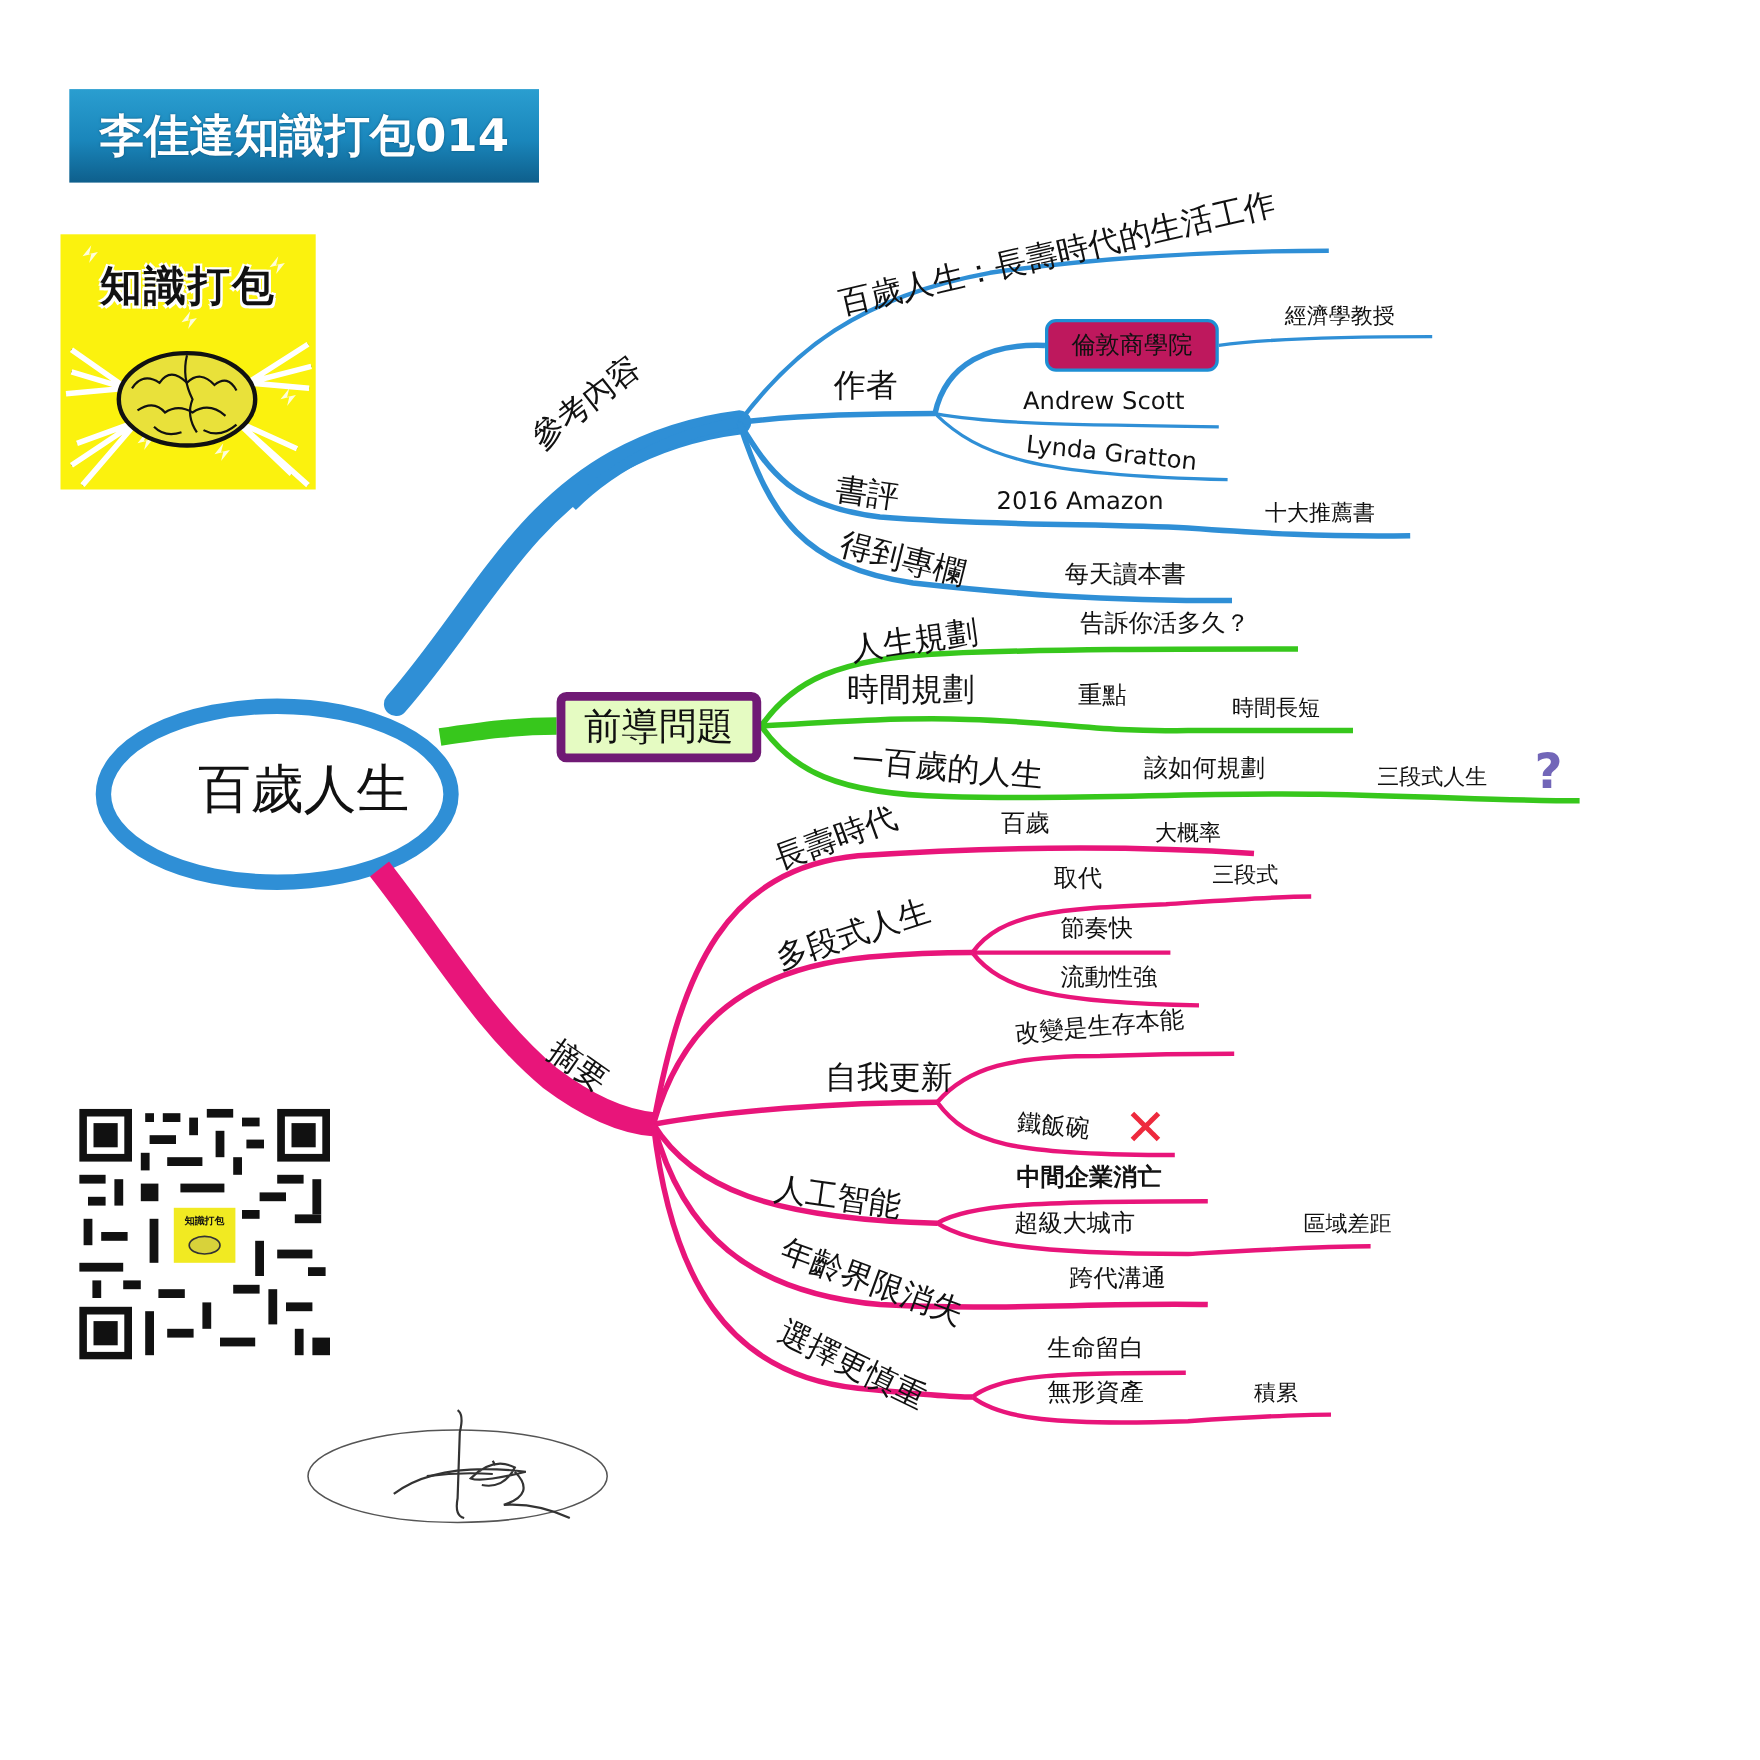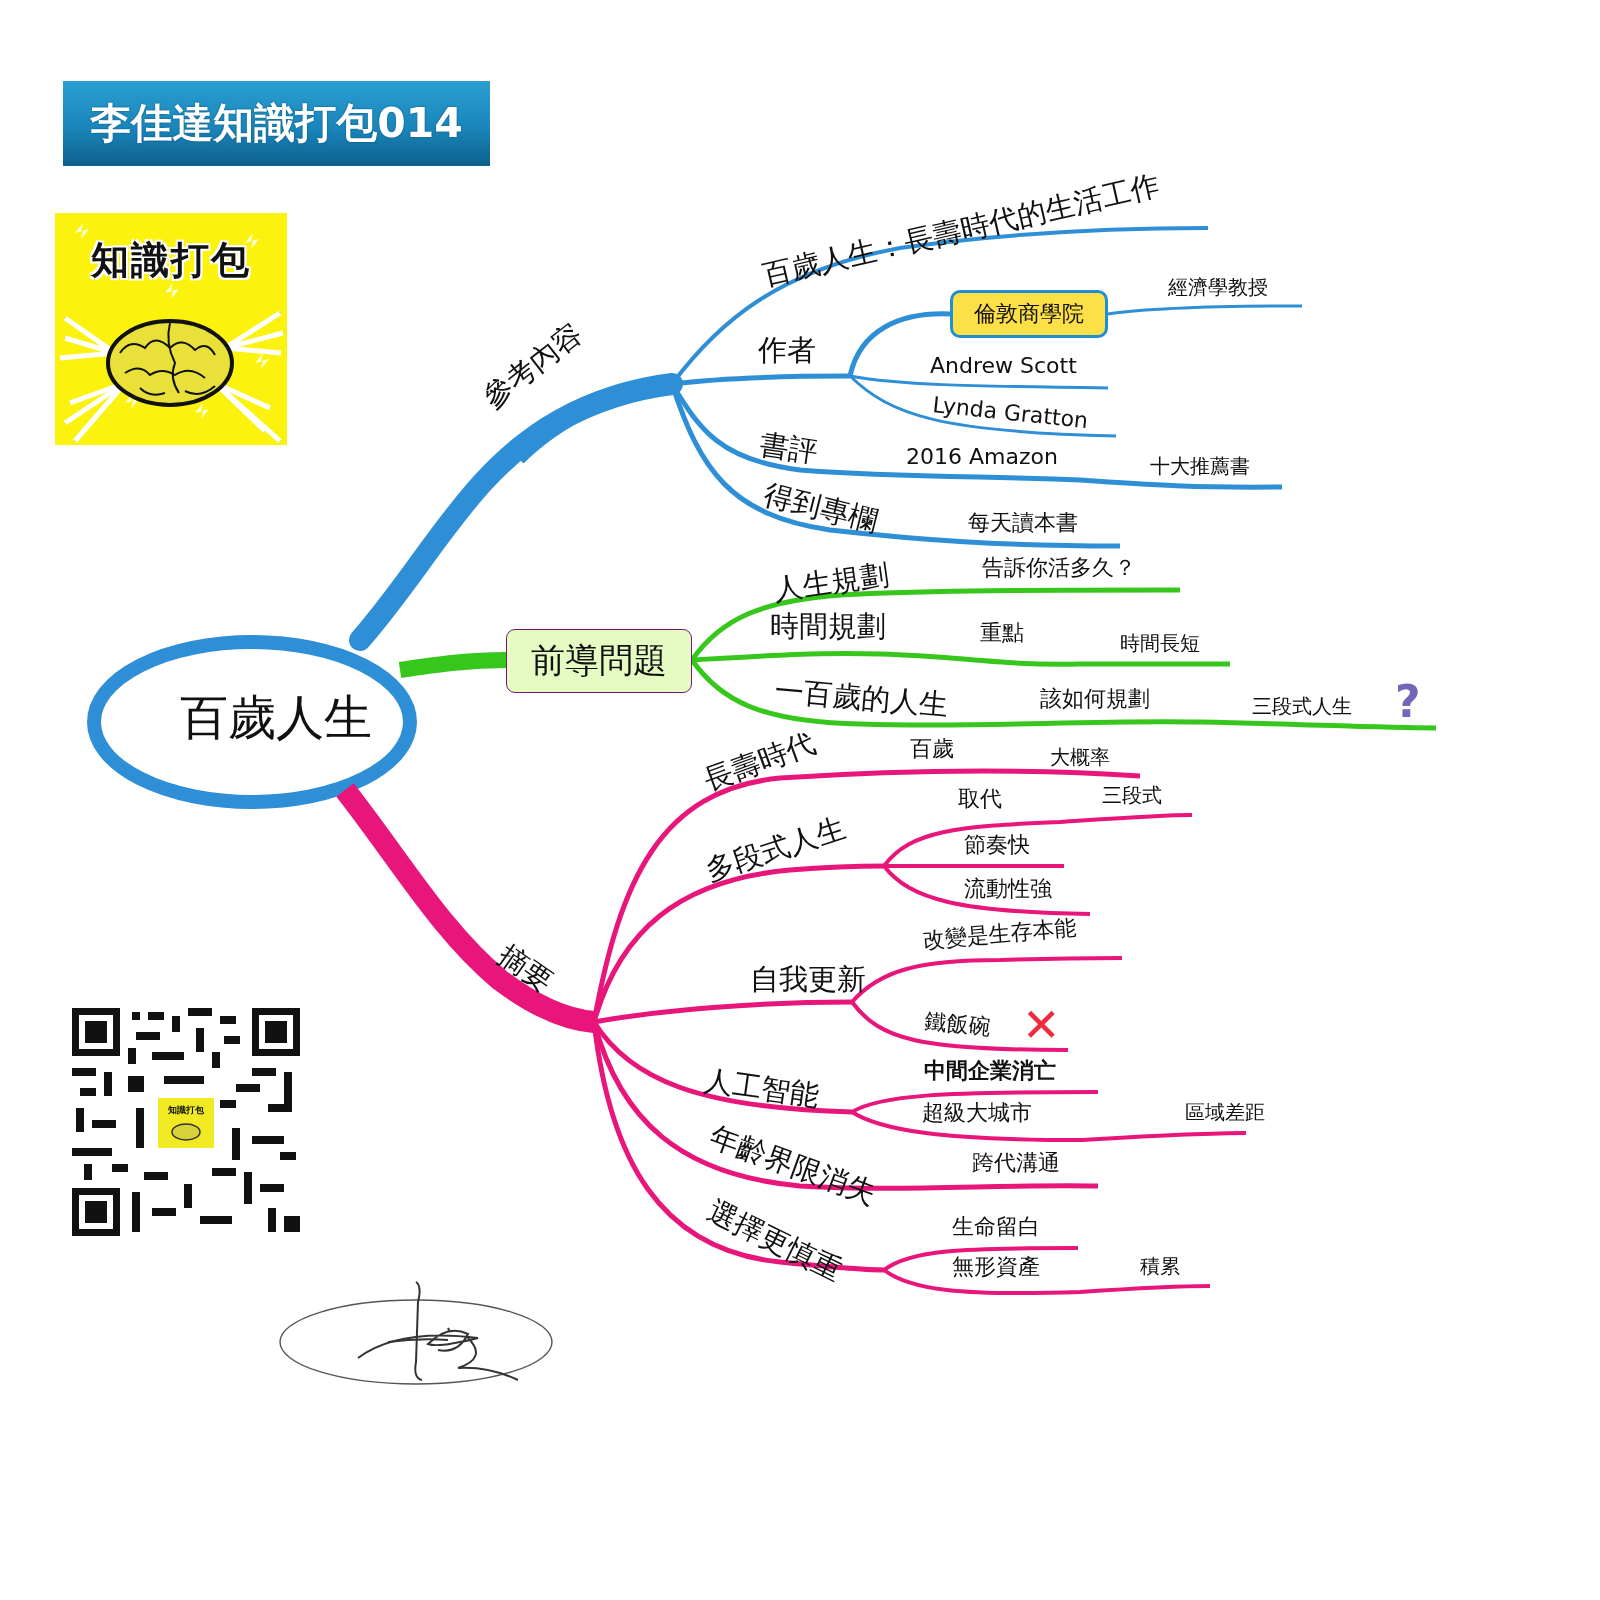--- a/index.html
+++ b/index.html
@@ -17,24 +17,24 @@
           text-shadow: 2px 2px 0 #fff, -2px -2px 0 #fff, 2px -2px 0 #fff, -2px 2px 0 #fff; }
   .logo svg { position:absolute; left:0; top:0; }
   .qr { position:absolute; left:72px; top:1008px; width:228px; height:228px; }
   svg.map { position:absolute; left:0; top:0; }
   .lbl { position:absolute; white-space:nowrap; color:#111; line-height:1; }
   .big { font-size:29px; }
   .mid { font-size:22px; }
   .sm  { font-size:20px; }
   .center-label { position:absolute; left:180px; top:686px; font-size:48px; color:#111; }
   .box-green { position:absolute; left:506px; top:629px; width:186px; height:64px;
-          background:#e5fbc2; border:1px solid #701a75; border-radius:9px; box-sizing:border-box;
+          background:#e5fbc2; border:8px solid #701a75; border-radius:9px; box-sizing:border-box;
           display:flex; align-items:center; justify-content:center; font-size:34px; color:#111; }
   .box-blue { position:absolute; left:950px; top:290px; width:158px; height:48px;
-          background:#fde047; border:3px solid #1e8fd4; border-radius:10px; box-sizing:border-box;
+          background:#be185d; border:3px solid #1e8fd4; border-radius:10px; box-sizing:border-box;
           display:flex; align-items:center; justify-content:center; font-size:22px; color:#111; }
   .question { position:absolute; left:1395px; top:676px; font-size:44px; font-weight:bold; color:#7266b8; }
   .xmark { position:absolute; left:1022px; top:1002px; font-size:46px; font-weight:bold; color:#ee2a3d; line-height:1; }
 </style>
 </head>
 <body>
 
 <div class="title-banner">
   <span>李佳達知識打包014</span>
 </div>

